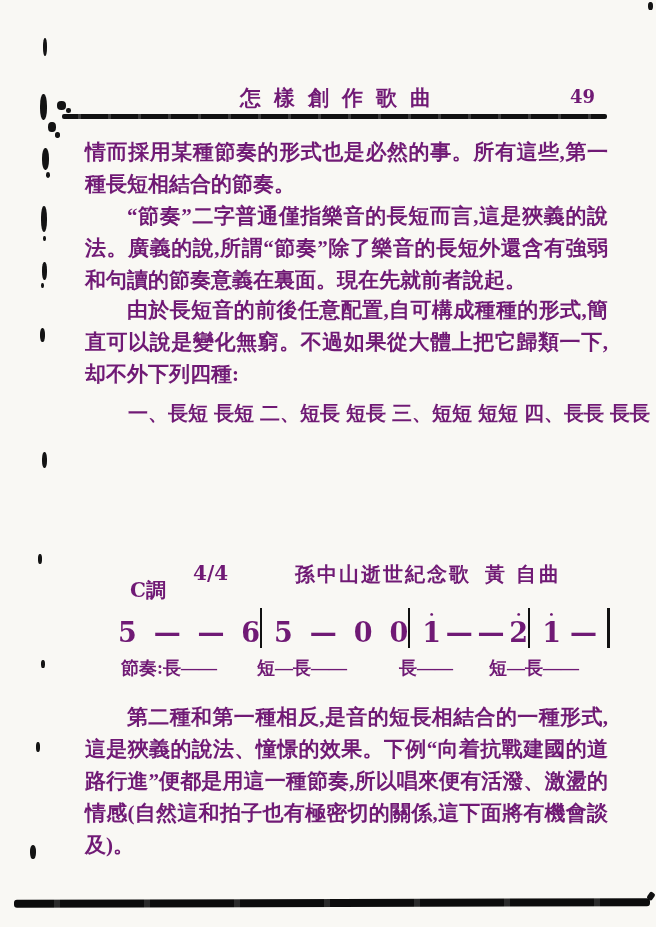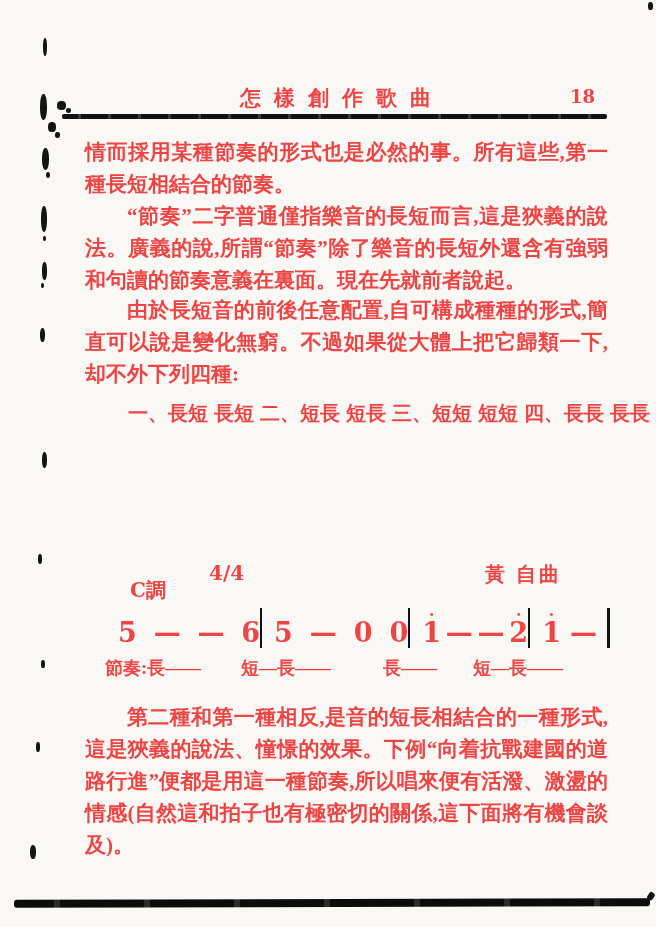--- a/index.html
+++ b/index.html
@@ -3,21 +3,21 @@
 <meta charset="utf-8">
 <style>
   html,body { margin:0; padding:0; background:#e8e8e6; }
   .page {
     position:relative;
     width:656px; height:927px;
     margin:0 auto;
     background:#f9f8f4;
     overflow:hidden;
     font-family:"Liberation Serif","DejaVu Serif",serif;
-    color:#ef4444;
+    color:#701a75;
   }
 
   
   .header { position:absolute; left:85px; top:84px; width:520px; height:28px; }
   .header-title {
     position:absolute; left:155px; top:0;
     font-size:21px; font-weight:bold; letter-spacing:13px; white-space:nowrap;
   }
   .page-number {
     position:absolute; right:10px; top:2px;
@@ -55,21 +55,21 @@
     margin:0 3px; transform:translateY(2px);
   }
   .types-row .gap { display:inline-block; width:17px; }
 
   
   .music-header {
     position:absolute; left:85px; top:561px; width:523px; height:28px;
     font-weight:bold; font-size:20px; white-space:nowrap;
   }
   .music-key { position:absolute; left:45px; top:16px; font-family:"DejaVu Serif",serif; }
-  .time-sig { position:absolute; left:124px; top:0; font-family:"DejaVu Serif",serif; }
+  .time-sig { position:absolute; left:108px; top:0; font-family:"DejaVu Serif",serif; }
   .music-title { position:absolute; left:210px; top:0; letter-spacing:2px; }
   .composer { position:absolute; left:400px; top:0; letter-spacing:3px; }
 
   
   .notation {
     position:absolute; left:85px; top:606px; width:525px; height:44px;
     display:flex; align-items:center;
   }
   .notation .lead { width:35px; }
   .measure { display:flex; justify-content:space-between; align-items:flex-end; }
@@ -85,21 +85,21 @@
     width:2px; height:40px; background:#111; align-self:center; flex:none;
   }
   .barline.final { width:3px; margin-left:10px; }
 
   
   .rhythm-line {
     position:absolute; left:85px; top:656px; width:545px; height:24px;
     display:flex; align-items:center;
     font-size:18px; font-weight:bold; white-space:nowrap;
   }
-  .rhythm-line .label { margin-left:20px; }
+  .rhythm-line .label { margin-left:36px; }
   .rg1 { margin-left:0; } .rg2 { margin-left:40px; }
   .rg3 { margin-left:52px; } .rg4 { margin-left:36px; }
 
   
   .speck { position:absolute; background:#141414; border-radius:45%; }
   .bottom-band {
     position:absolute; left:14px; top:899px; width:636px; height:8px;
     background:repeating-linear-gradient(90deg,#0c0c0c 0 40px,#2b2b2b 40px 46px,#0c0c0c 46px 90px);
     border-radius:3px; transform:rotate(-0.15deg);
   }
@@ -108,21 +108,21 @@
     background:#111; border-radius:2px; transform:rotate(35deg);
   }
 </style>
 </head>
 <body>
 
 <div class="page">
 
   <div class="header">
     <div class="header-title">怎樣創作歌曲</div>
-    <div class="page-number">18</div>
+    <div class="page-number">49</div>
   </div>
   <div class="header-rule"></div>
 
   <div class="para p1">情而採用某種節奏的形式也是必然的事。所有這些,第一種長短相結合的節奏。</div>
   <div class="para p3 indent">由於長短音的前後任意配置,自可構成種種的形式,簡直可以說是變化無窮。不過如果從大體上把它歸類一下,却不外下列四種:</div>
   <div class="para p2 indent">“節奏”二字普通僅指樂音的長短而言,這是狹義的說法。廣義的說,所謂“節奏”除了樂音的長短外還含有強弱和句讀的節奏意義在裏面。現在先就前者說起。</div>
 
   <div class="types-row">
     <span class="seg">一、長短</span>
       <span class="bar"></span>
@@ -142,20 +142,21 @@
     <span class="seg">四、長長</span>
       <span class="bar"></span>
     <span class="seg">長長</span>
       <span class="bar"></span>
   </div>
 
 
   <div class="music-header">
     <span class="music-key">C調</span>
     <span class="time-sig">4/4</span>
+    <span class="music-title">孫中山逝世紀念歌</span>
     <span class="composer">黃  自曲</span>
   </div>
 
   <div class="notation">
     <span class="lead"></span>
     <span class="measure m1">
       <span class="note">
           <span class="octdot"></span>
           <span class="digit">5</span>
         </span>

